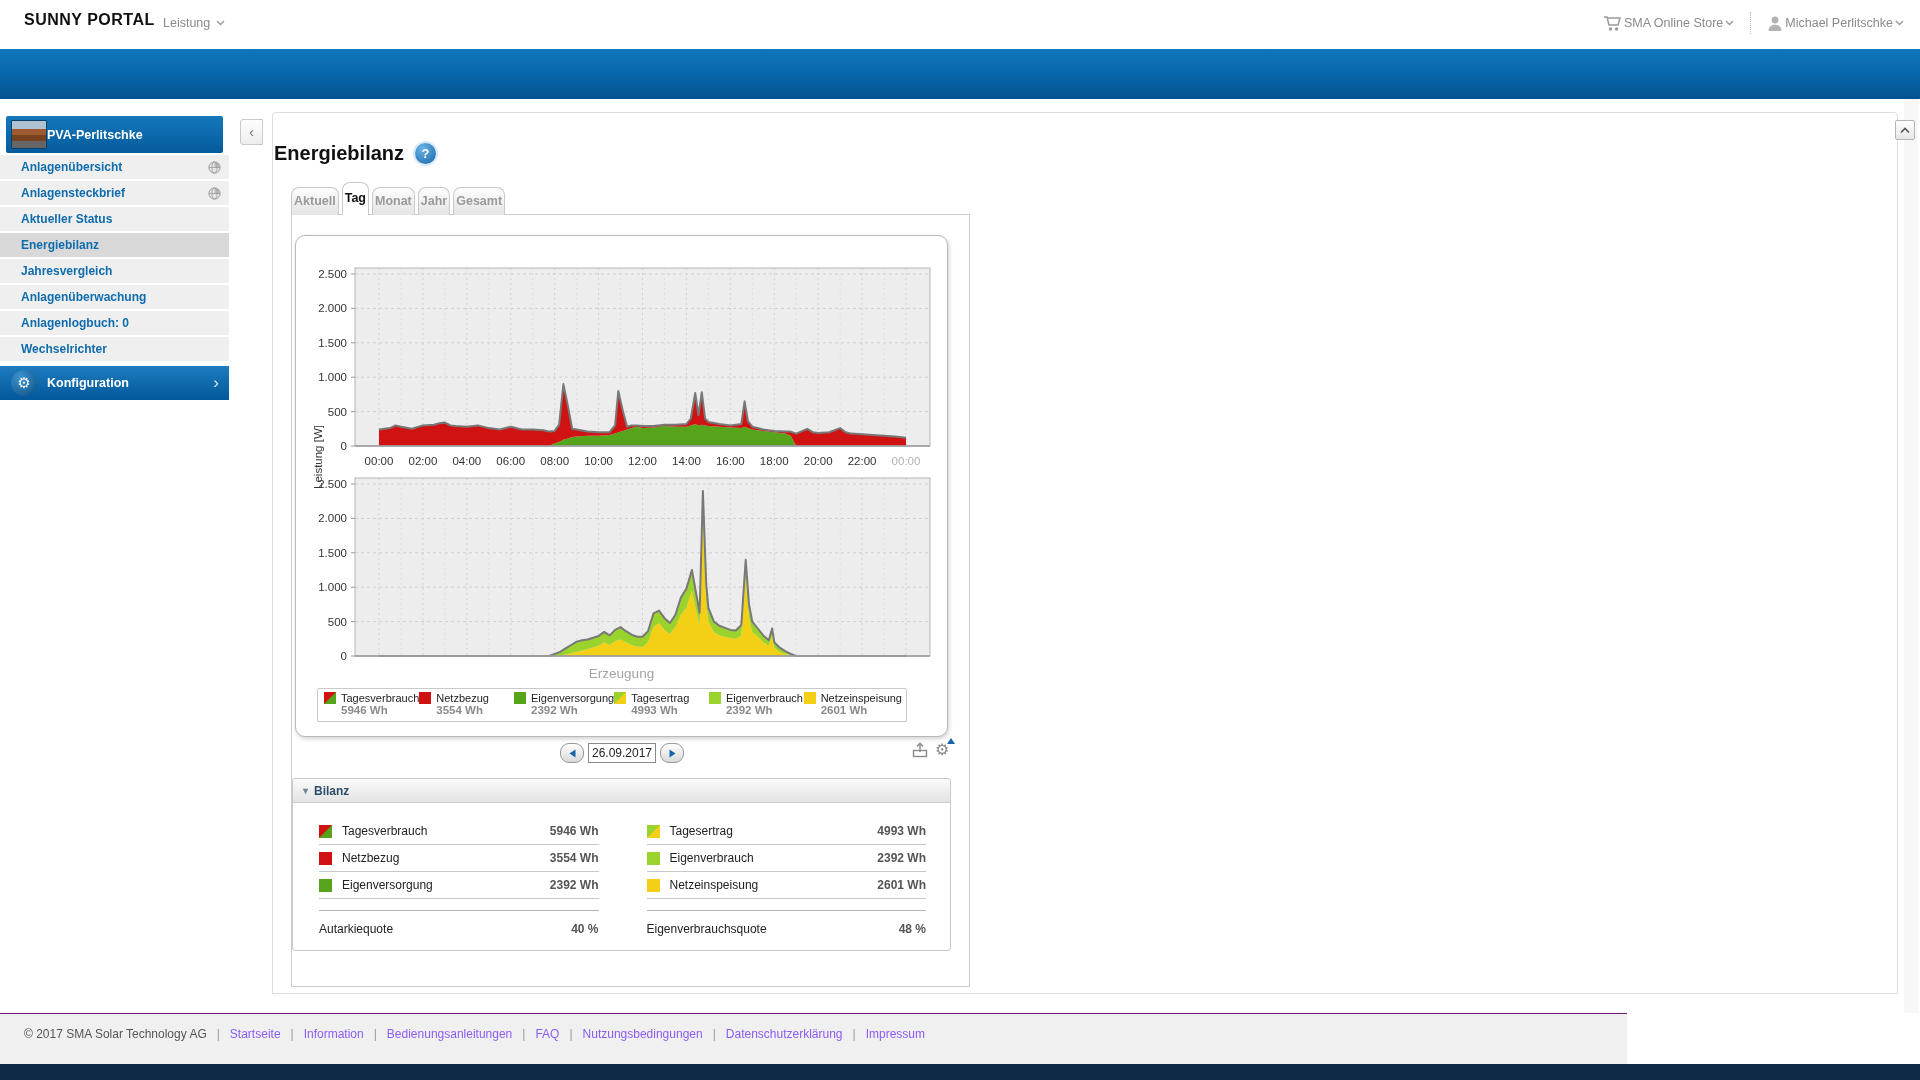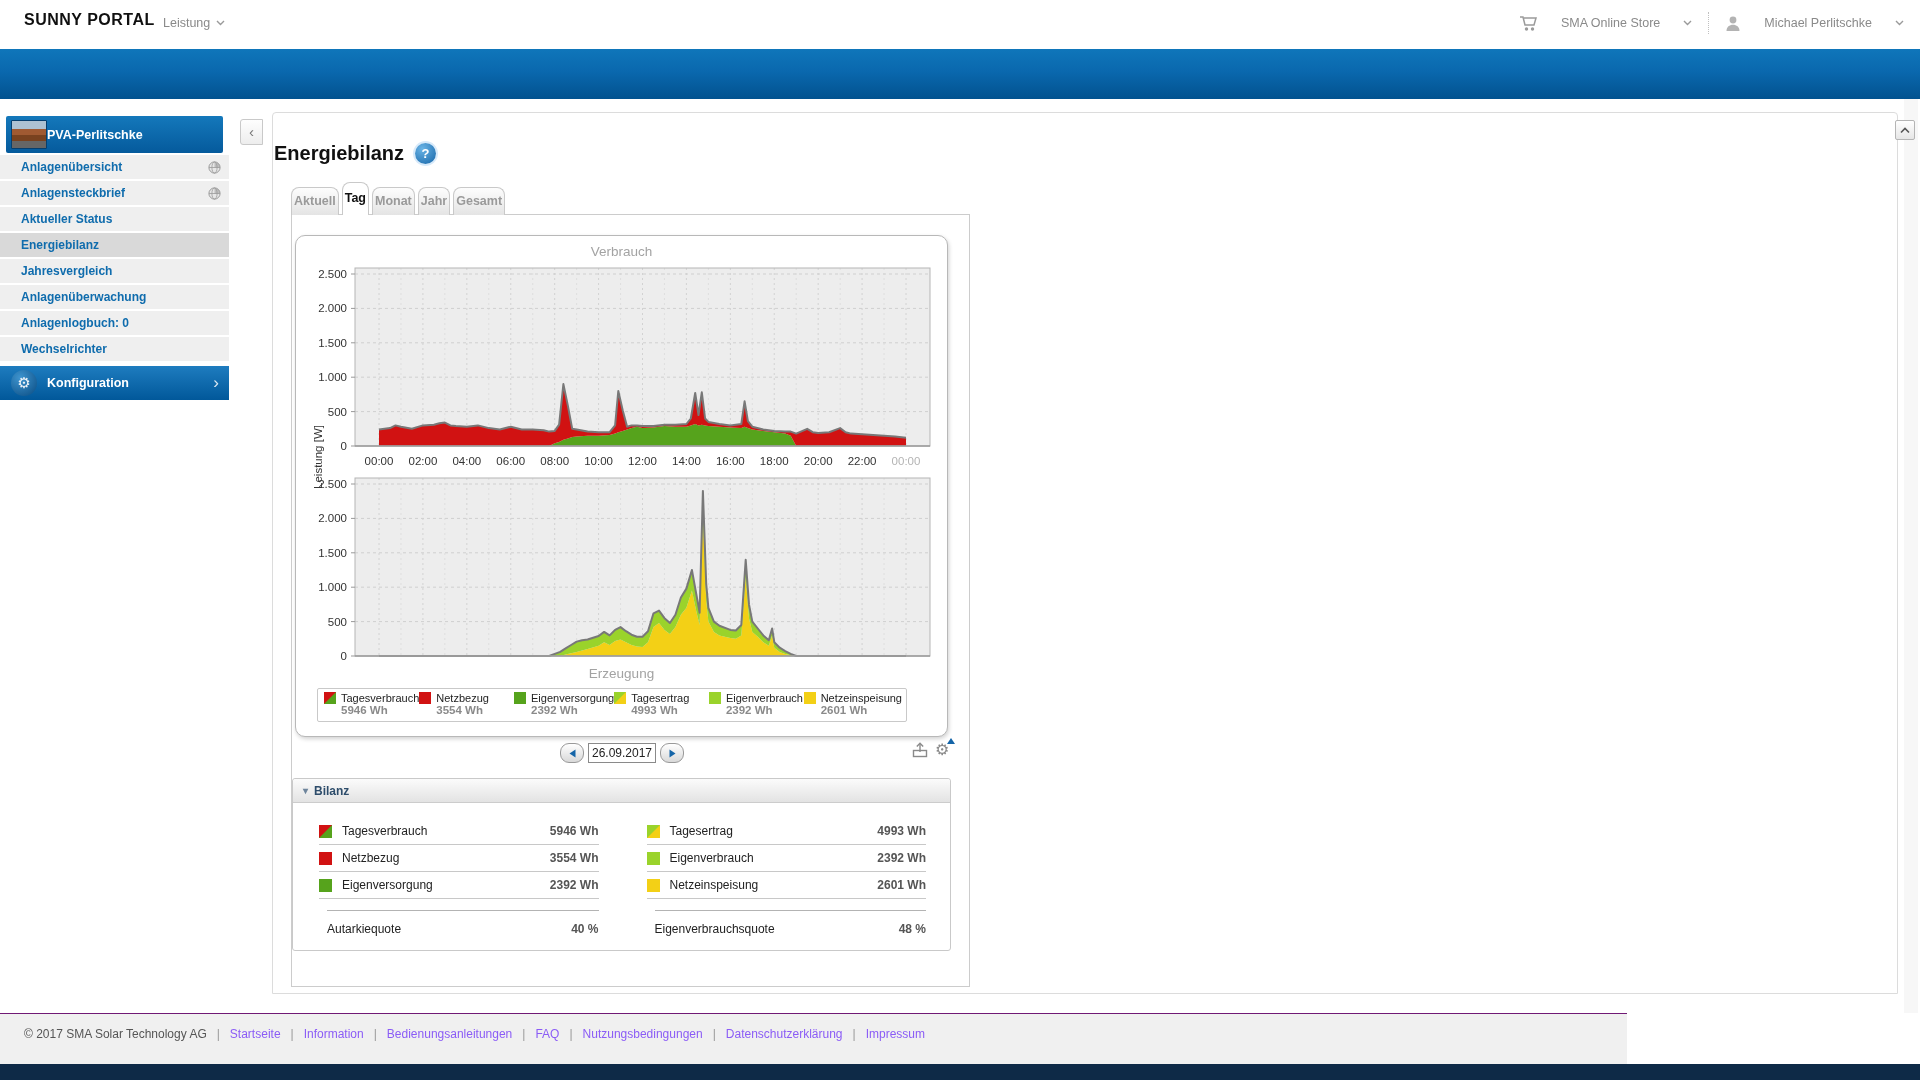--- a/index.html
+++ b/index.html
@@ -6,21 +6,21 @@
   html,body { background:#fff; }
   .root {
     position:relative; width:1920px; height:1080px; overflow:hidden;
     font-family:"Liberation Sans", sans-serif; background:#fff; color:#333;
   }
   
   .top-header { position:absolute; left:0; top:0; width:1920px; height:49px; background:#fff; }
   .logo { position:absolute; left:24px; top:11px; font-size:16px; font-weight:bold; letter-spacing:.5px; color:#101010; }
   .lang { position:absolute; left:163px; top:16px; font-size:12.5px; color:#8a8a8a; display:flex; align-items:center; gap:6px; cursor:pointer; }
   .hdr-right { position:absolute; right:16px; top:12px; display:flex; align-items:center; gap:8px; font-size:12.5px; color:#8a8a8a; }
-  .hdr-item { display:flex; align-items:center; gap:23px; cursor:pointer; }
+  .hdr-item { display:flex; align-items:center; gap:2px; cursor:pointer; }
   .hdr-divider { width:1px; height:22px; border-left:1px dotted #c0c0c0; margin:0 8px; }
   .chev { display:inline-block; }
   
   .blue-band { position:absolute; left:0; top:49px; width:1920px; height:50px;
     background:linear-gradient(180deg,#0f76ba 0%,#0a68ae 45%,#02528f 100%); }
   
   .sidebar { position:absolute; left:0; top:99px; width:229px; height:914px; background:#fff; }
   .plant-header { position:absolute; left:6px; top:17px; width:217px; height:37px; border-radius:2px;
     background:linear-gradient(180deg,#1478bb,#055a9c); display:flex; align-items:center; gap:0; padding-left:5px; }
   .plant-thumb { width:36px; height:29px; border:1px solid #063f6e; border-radius:1px;
@@ -96,21 +96,21 @@
   .bilanz-header { height:24px; background:linear-gradient(#fbfbfb,#e3e3e3); border-bottom:1px solid #ccc;
     display:flex; align-items:center; gap:6px; padding-left:10px; font-size:12px; font-weight:bold; color:#2e4d6b;
     border-radius:3px 3px 0 0; cursor:pointer; }
   .bilanz-tri { color:#6e859c; font-size:10px; }
   .bilanz-body { display:flex; gap:48px; padding:15px 24px 14px 26px; }
   .bilanz-col { flex:1; }
   .bilanz-row { display:flex; align-items:center; height:27px; border-bottom:1px solid #c8c8c8; gap:10px; }
   .bilanz-row .sw { width:13px; height:13px; }
   .b-label { flex:1; font-size:12px; color:#222; }
   .b-value { font-size:12px; font-weight:bold; color:#555; }
-  .quote-row { display:flex; align-items:center; margin-top:11px; border-top:1px solid #b3b3b3; padding-top:11px; gap:10px;margin-left:8px; }
+  .quote-row { display:flex; align-items:center; margin-top:11px; border-top:1px solid #b3b3b3; padding-top:11px; gap:10px; }
   
   .footer { position:absolute; left:0; top:1013px; width:1627px; height:51px; background:#f0f0f0; border-top:1px solid #701a75;
     font-size:12px; color:#555; }
   .footer-inner { padding:13px 0 0 24px; display:flex; align-items:center; }
   .footer-sep { color:#999; margin:0 10px; }
   .footer a, .footer .flink { color:#8b5cf6; text-decoration:none; cursor:pointer; }
   .bottom-bar { position:absolute; left:0; top:1064px; width:1920px; height:16px; background:#0e2a47; }
 </style>
 </head>
 <body>
@@ -202,21 +202,20 @@
   <div class="tab-bar">
       <div class="tab">Aktuell</div>
       <div class="tab active">Tag</div>
       <div class="tab">Monat</div>
       <div class="tab">Jahr</div>
       <div class="tab">Gesamt</div>
     </div>
   <div class="tab-panel"></div>
 
   <div class="chart-box">
-    <div class="chart-title ct1">Verbrauch</div>
     <svg class="chart-svg svg1" width="653" height="214" id="chart0">
         <rect x="59" y="8" width="575" height="178" fill="#ededed"></rect>
         <line x1="83" y1="8" x2="83" y2="186" stroke="#d2d2d2" stroke-dasharray="2,3"></line>
         <line x1="104.95833333333333" y1="8" x2="104.95833333333333" y2="186" stroke="#dedede" stroke-dasharray="2,3"></line>
         <line x1="126.91666666666666" y1="8" x2="126.91666666666666" y2="186" stroke="#d2d2d2" stroke-dasharray="2,3"></line>
         <line x1="148.875" y1="8" x2="148.875" y2="186" stroke="#dedede" stroke-dasharray="2,3"></line>
         <line x1="170.83333333333331" y1="8" x2="170.83333333333331" y2="186" stroke="#d2d2d2" stroke-dasharray="2,3"></line>
         <line x1="192.79166666666666" y1="8" x2="192.79166666666666" y2="186" stroke="#dedede" stroke-dasharray="2,3"></line>
         <line x1="214.75" y1="8" x2="214.75" y2="186" stroke="#d2d2d2" stroke-dasharray="2,3"></line>
         <line x1="236.70833333333331" y1="8" x2="236.70833333333331" y2="186" stroke="#dedede" stroke-dasharray="2,3"></line>

